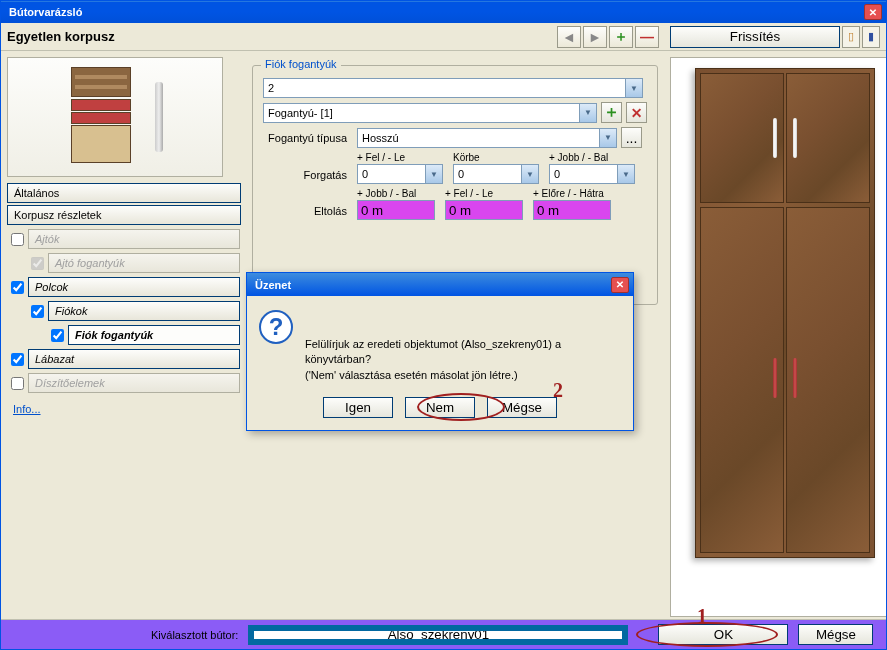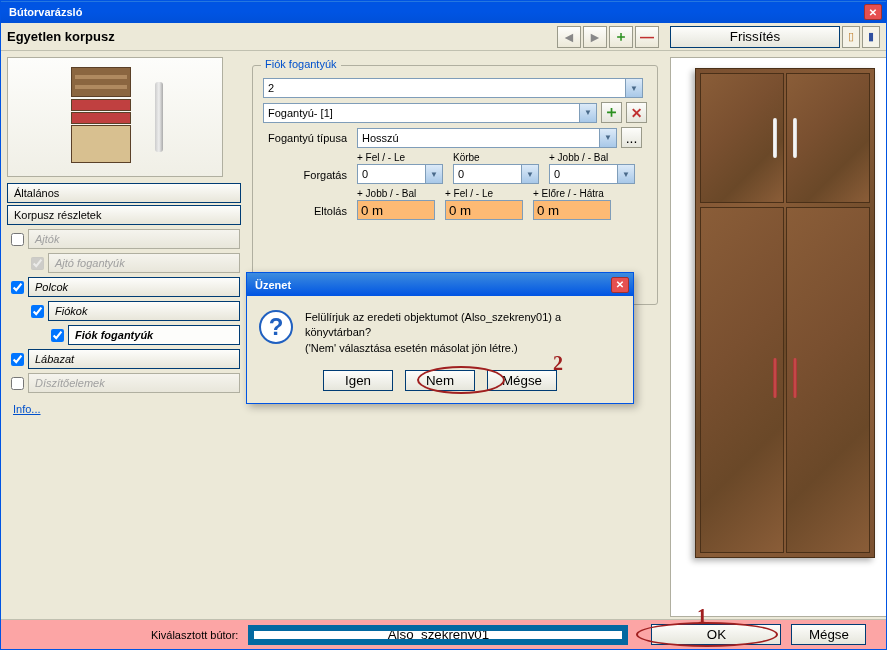--- a/index.html
+++ b/index.html
@@ -38,21 +38,21 @@
     .nav-check-row input[type="checkbox"] { width: 13px; height: 13px; }
     .nav-item.disabled { color: #a0a0a0; background: linear-gradient(to bottom, #f5f4ee, #e8e6da); border-color: #b0afa0; }
     .nav-item.active { font-weight: bold; background: #fdfdfb; }
     .info-link { color: #0050cc; text-decoration: underline; padding: 4px 6px; cursor: pointer; margin-top: 4px; }
     
     .middle-panel { flex: 1; padding: 6px; position: relative; }
     .group-box { border: 1px solid #b0afa0; border-radius: 3px; padding: 8px 10px; position: relative; margin-top: 8px; }
     .group-title { position: absolute; top: -8px; left: 8px; background: #ece9d8; padding: 0 4px; color: #0050cc; }
     .form-row { display: flex; align-items: center; margin: 4px 0; gap: 4px; }
     .form-label { width: 90px; text-align: right; padding-right: 6px; }
-    .select, .text-input { border: 1px solid #7f9db9; background: #fdba74; height: 20px; padding: 1px 3px; }
+    .select, .text-input { border: 1px solid #7f9db9; background: #d946ef; height: 20px; padding: 1px 3px; }
     .text-input.small { width: 78px; }
     .drop-arrow { width: 17px; height: 18px; background: linear-gradient(to bottom, #dceaf8, #a8c8e8); border-left: 1px solid #7f9db9; display: inline-flex; align-items: center; justify-content: center; font-size: 8px; color: #4a6a8a; }
     .select-wrap { display: flex; border: 1px solid #7f9db9; background: white; height: 20px; align-items: center; }
     .select-wrap span:first-child { flex: 1; padding: 0 4px; }
     .icon-btn { width: 21px; height: 21px; border: 1px solid #9a9a8a; background: linear-gradient(to bottom, #fdfdfb, #e6e6dc); display: flex; align-items: center; justify-content: center; cursor: pointer; font-size: 14px; }
     .icon-btn.green-plus { color: #2b9020; font-weight: bold; font-size: 16px; }
     .icon-btn.red-x { color: #c03030; font-weight: bold; font-size: 14px; }
     .sub-header { font-size: 10px; padding-bottom: 1px; }
     .triple { display: flex; gap: 10px; }
     .triple > div { display: flex; flex-direction: column; }
@@ -63,38 +63,38 @@
     .preview-box { width: 230px; height: 560px; border: 1px solid #b0afa0; background: white; display: flex; align-items: flex-start; justify-content: center; padding-top: 10px; }
     .big-cabinet { width: 180px; height: 490px; position: relative; background: linear-gradient(135deg, #7a5030 0%, #8a5d38 30%, #6a4828 55%, #8a5d38 75%, #7a5030 100%); border: 1px solid #4a3018; box-shadow: -3px 3px 6px rgba(0,0,0,.3); }
     .cab-top-section { position: absolute; top: 4px; left: 4px; right: 4px; height: 130px; display: flex; gap: 2px; }
     .cab-bottom-section { position: absolute; top: 138px; left: 4px; right: 4px; bottom: 4px; display: flex; gap: 2px; }
     .cab-door { flex: 1; background: linear-gradient(135deg, #8a5d38 0%, #7a5030 40%, #6a4828 70%, #8a5d38 100%); border: 1px solid #4a3018; position: relative; }
     .door-handle-w { width: 4px; height: 40px; background: linear-gradient(to right, #ddd, #fff, #ccc); position: absolute; top: 44px; border-radius: 2px; }
     .door-handle-r { width: 4px; height: 40px; background: linear-gradient(to right, #a03030, #d05050, #a03030); position: absolute; top: 150px; border-radius: 2px; }
     .left-door .door-handle-w, .left-door .door-handle-r { right: 6px; }
     .right-door .door-handle-w, .right-door .door-handle-r { left: 6px; }
     
-    .footer { display: flex; align-items: center; padding: 12px 10px; background: #fca5a5; height: 30px; border-top: 1px solid #c0c0b0; }
+    .footer { display: flex; align-items: center; padding: 12px 10px; background: #8b5cf6; height: 30px; border-top: 1px solid #c0c0b0; }
     .footer-label { padding-right: 10px; }
     .footer-input { flex: 0 0 380px; border: 6px solid #0369a1; background: white; height: 20px; text-align: center; padding: 2px; }
     .footer-btn { border: 1px solid #003c74; background: linear-gradient(to bottom, #fdfdfb, #e6e6dc); height: 21px; cursor: pointer; }
-    .footer-ok { width: 130px; margin-left: 23px; }
+    .footer-ok { width: 130px; margin-left: 30px; }
     .footer-cancel { width: 75px; margin-left: 10px; }
     
     .annot-1 { position: absolute; bottom: 22px; right: 180px; color: #a02020; font-size: 20px; font-weight: bold; font-family: "Times New Roman", serif; }
     .annot-ellipse-1 { position: absolute; bottom: 3px; right: 109px; width: 142px; height: 25px; border: 2px solid #a02020; border-radius: 50%; pointer-events: none; }
     
     
     .modal { position: absolute; top: 272px; left: 246px; width: 388px; border: 1px solid #0054e3; background: #ece9d8; box-shadow: 3px 3px 8px rgba(0,0,0,.3); z-index: 50; }
     .modal-title { background: linear-gradient(to bottom, #3c8cde, #0054e3); color: white; height: 23px; display: flex; align-items: center; padding: 0 4px; font-weight: bold; }
     .modal-title span:first-child { flex: 1; padding-left: 4px; }
     .modal-close { width: 18px; height: 16px; background: #e65050; border: 1px solid #a03030; color: white; display: flex; align-items: center; justify-content: center; cursor: pointer; font-size: 10px; border-radius: 2px; }
     .modal-body { padding: 14px 12px 10px 12px; display: flex; gap: 12px; align-items: flex-start; }
     .modal-icon { width: 34px; height: 34px; border-radius: 50%; border: 2px solid #2060c0; background: white; color: #2060c0; font-size: 24px; font-weight: bold; display: flex; align-items: center; justify-content: center; flex-shrink: 0; }
-    .modal-text { font-size: 11px; line-height: 1.4; }
+    .modal-text { font-size: 11px; line-height: 1.4; margin-top: 27px; }
     .modal-buttons { display: flex; justify-content: center; gap: 12px; padding: 4px 10px 12px 10px; position: relative; }
     .modal-btn { width: 70px; height: 21px; border: 1px solid #003c74; background: linear-gradient(to bottom, #fdfdfb, #e6e6dc); cursor: pointer; }
     .annot-2 { position: absolute; top: -14px; right: 70px; color: #a02020; font-size: 20px; font-weight: bold; font-family: "Times New Roman", serif; }
     .annot-ellipse-2 { position: absolute; top: 0px; left: 170px; width: 88px; height: 28px; border: 2px solid #a02020; border-radius: 50%; pointer-events: none; }
   </style>
 </head>
 <body>
 
 <div class="window">
   <div class="titlebar">

